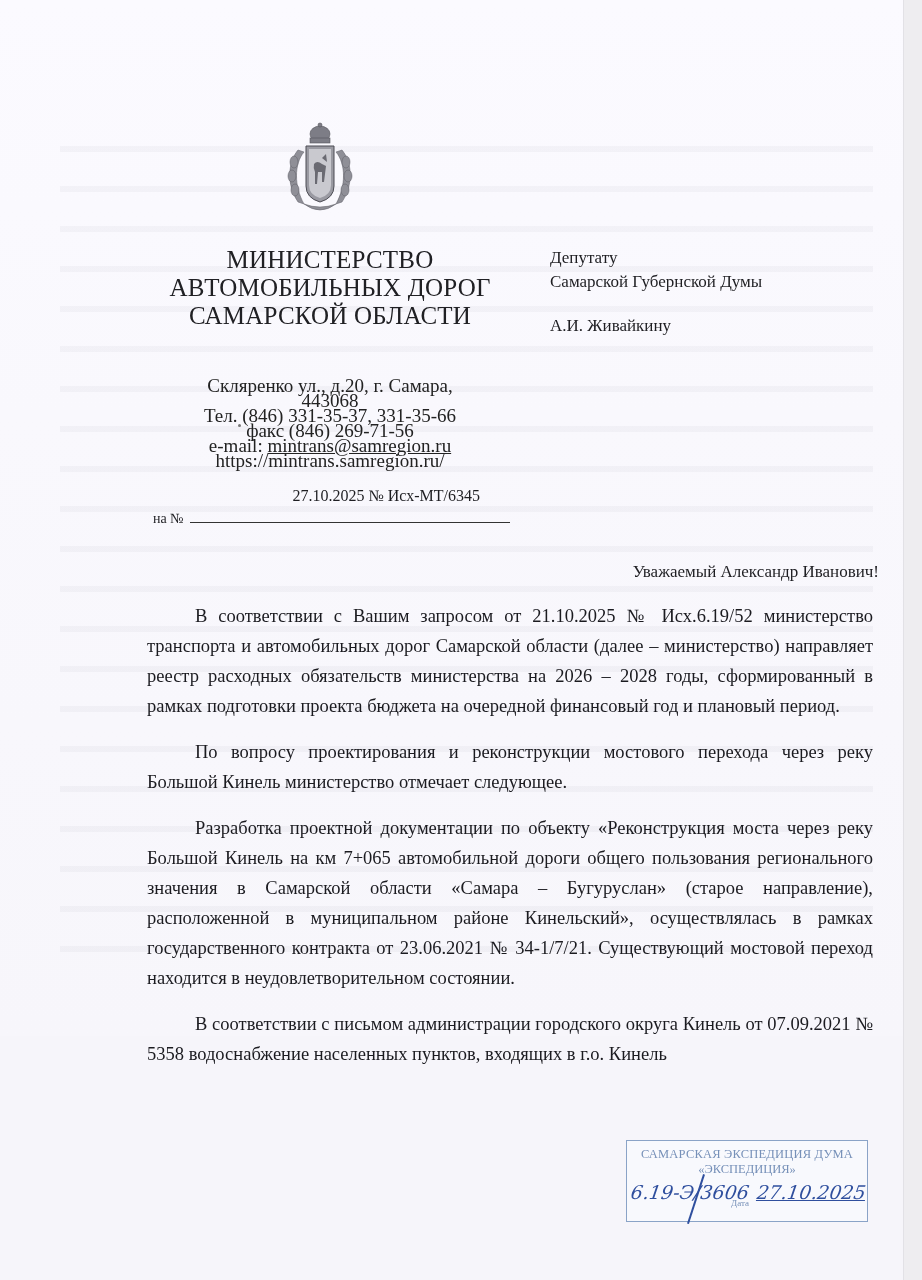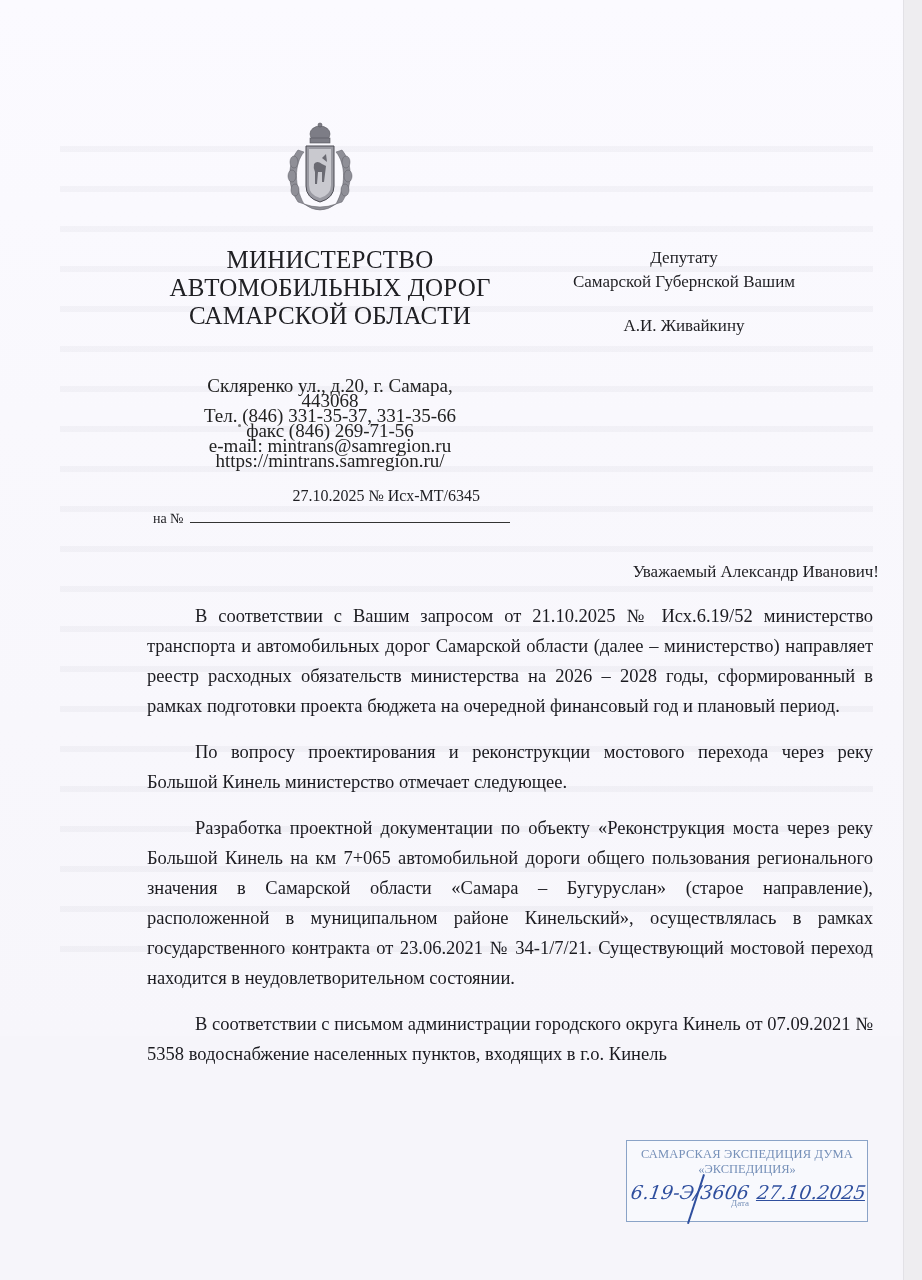--- a/index.html
+++ b/index.html
@@ -70,21 +70,21 @@
     .contacts {
       position: absolute;
       left: 180px;
       top: 378px;
       width: 300px;
       text-align: center;
       font-size: 19px;
       line-height: 15px;
       color: #222;
     }
-    .contacts .email-link { }
+    .contacts .email-link { text-decoration: underline; }
 
     .outgoing {
       position: absolute;
       left: 180px;
       top: 487px;
       width: 300px;
       text-align: right;
       font-size: 16px;
       color: #1e1e22;
     }
@@ -102,21 +102,21 @@
       height: 12px;
       margin-left: 6px;
       vertical-align: baseline;
     }
 
     .addressee {
       position: absolute;
       left: 550px;
       top: 246px;
       width: 268px;
-      text-align: center;
+      text-align: left;
       font-size: 17px;
       line-height: 24px;
       color: #1e1e22;
     }
     .addressee .name { margin-top: 20px; }
 
     .greeting {
       position: absolute;
       left: 147px;
       top: 562px;
@@ -267,21 +267,21 @@
   </div>
 
   <div class="outgoing">27.10.2025 № Исх-МТ/6345</div>
 
   <div class="ref-line">
     <span>на №</span><span class="blank"></span>
   </div>
 
   <div class="addressee">
     <div>Депутату</div>
-    <div>Самарской Губернской Вашим</div>
+    <div>Самарской Губернской Думы</div>
     <div class="name">А.И. Живайкину</div>
   </div>
 
   <div class="greeting">Уважаемый Александр Иванович!</div>
 
   <div class="body-text">
     <p>В соответствии с Вашим запросом от 21.10.2025 № Исх.6.19/52 министерство транспорта и автомобильных дорог Самарской области (далее – министерство) направляет реестр расходных обязательств министерства на 2026 – 2028 годы, сформированный в рамках подготовки проекта бюджета на очередной финансовый год и плановый период.</p>
     <p>По вопросу проектирования и реконструкции мостового перехода через реку Большой Кинель министерство отмечает следующее.</p>
     <p>Разработка проектной документации по объекту «Реконструкция моста через реку Большой Кинель на км 7+065 автомобильной дороги общего пользования регионального значения в Самарской области «Самара – Бугуруслан» (старое направление), расположенной в муниципальном районе Кинельский», осуществлялась в рамках государственного контракта от 23.06.2021 № 34-1/7/21. Существующий мостовой переход находится в неудовлетворительном состоянии.</p>
     <p>В соответствии с письмом администрации городского округа Кинель от 07.09.2021 № 5358 водоснабжение населенных пунктов, входящих в г.о. Кинель</p>

